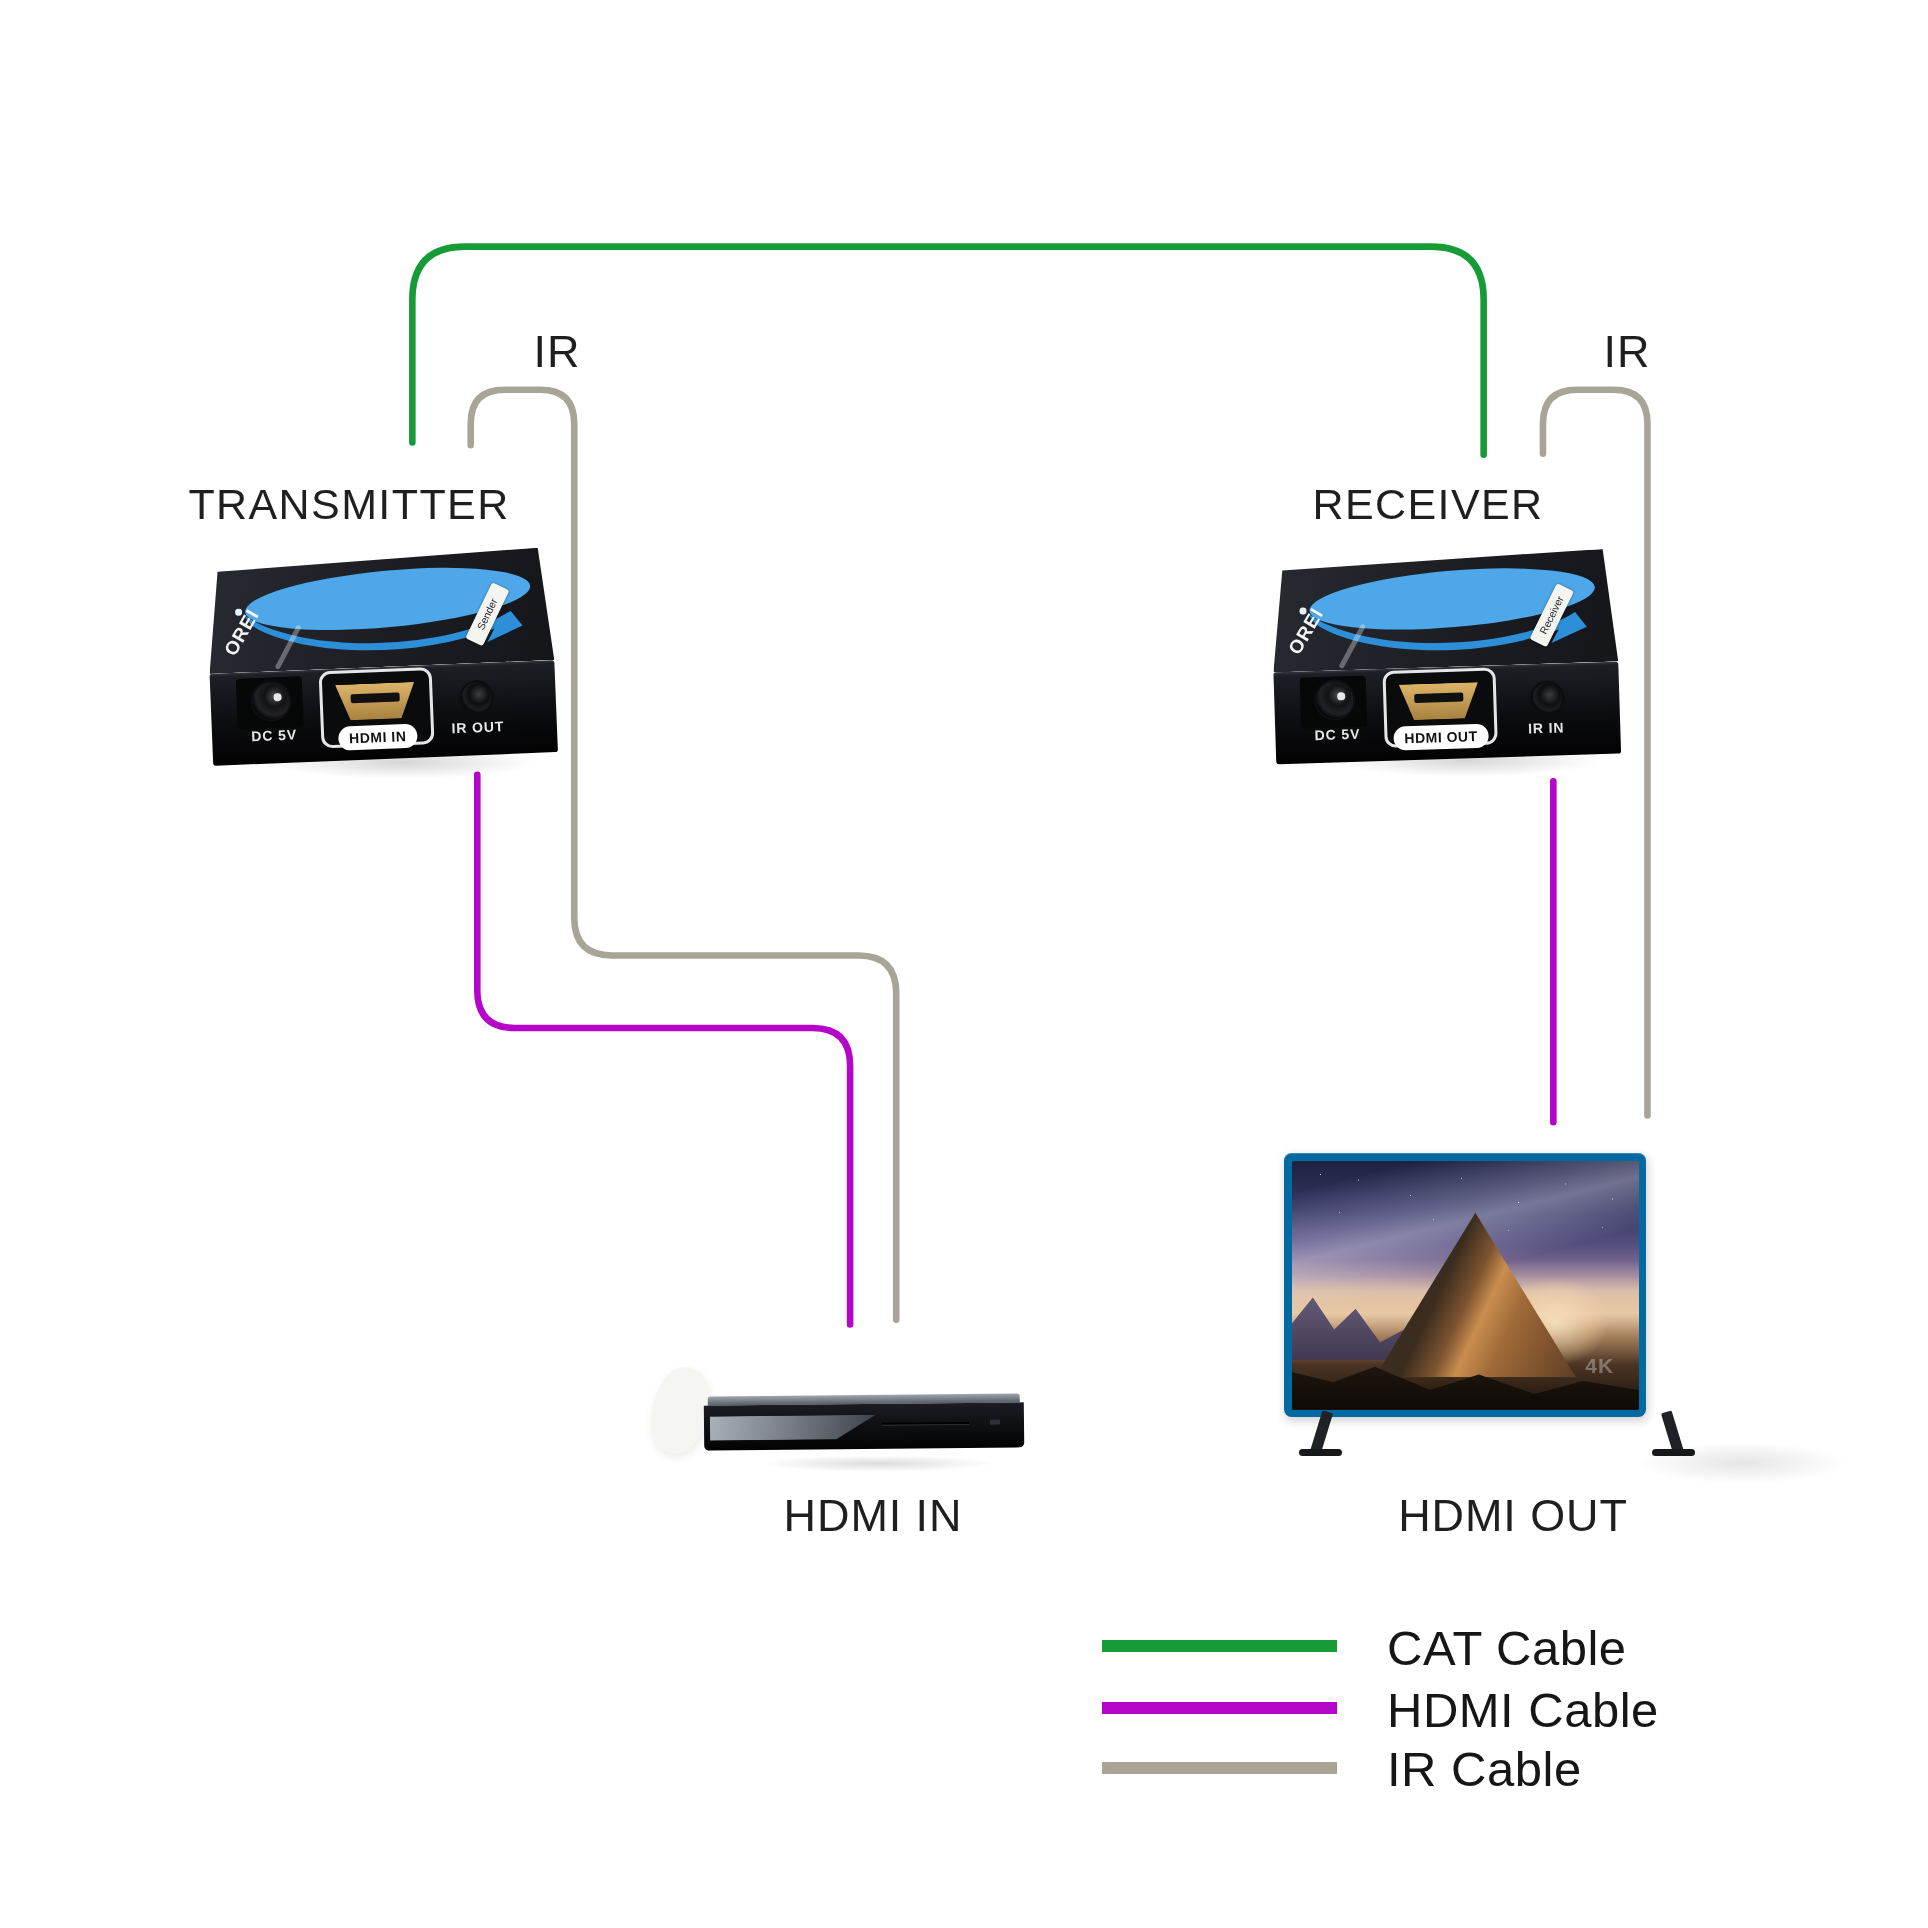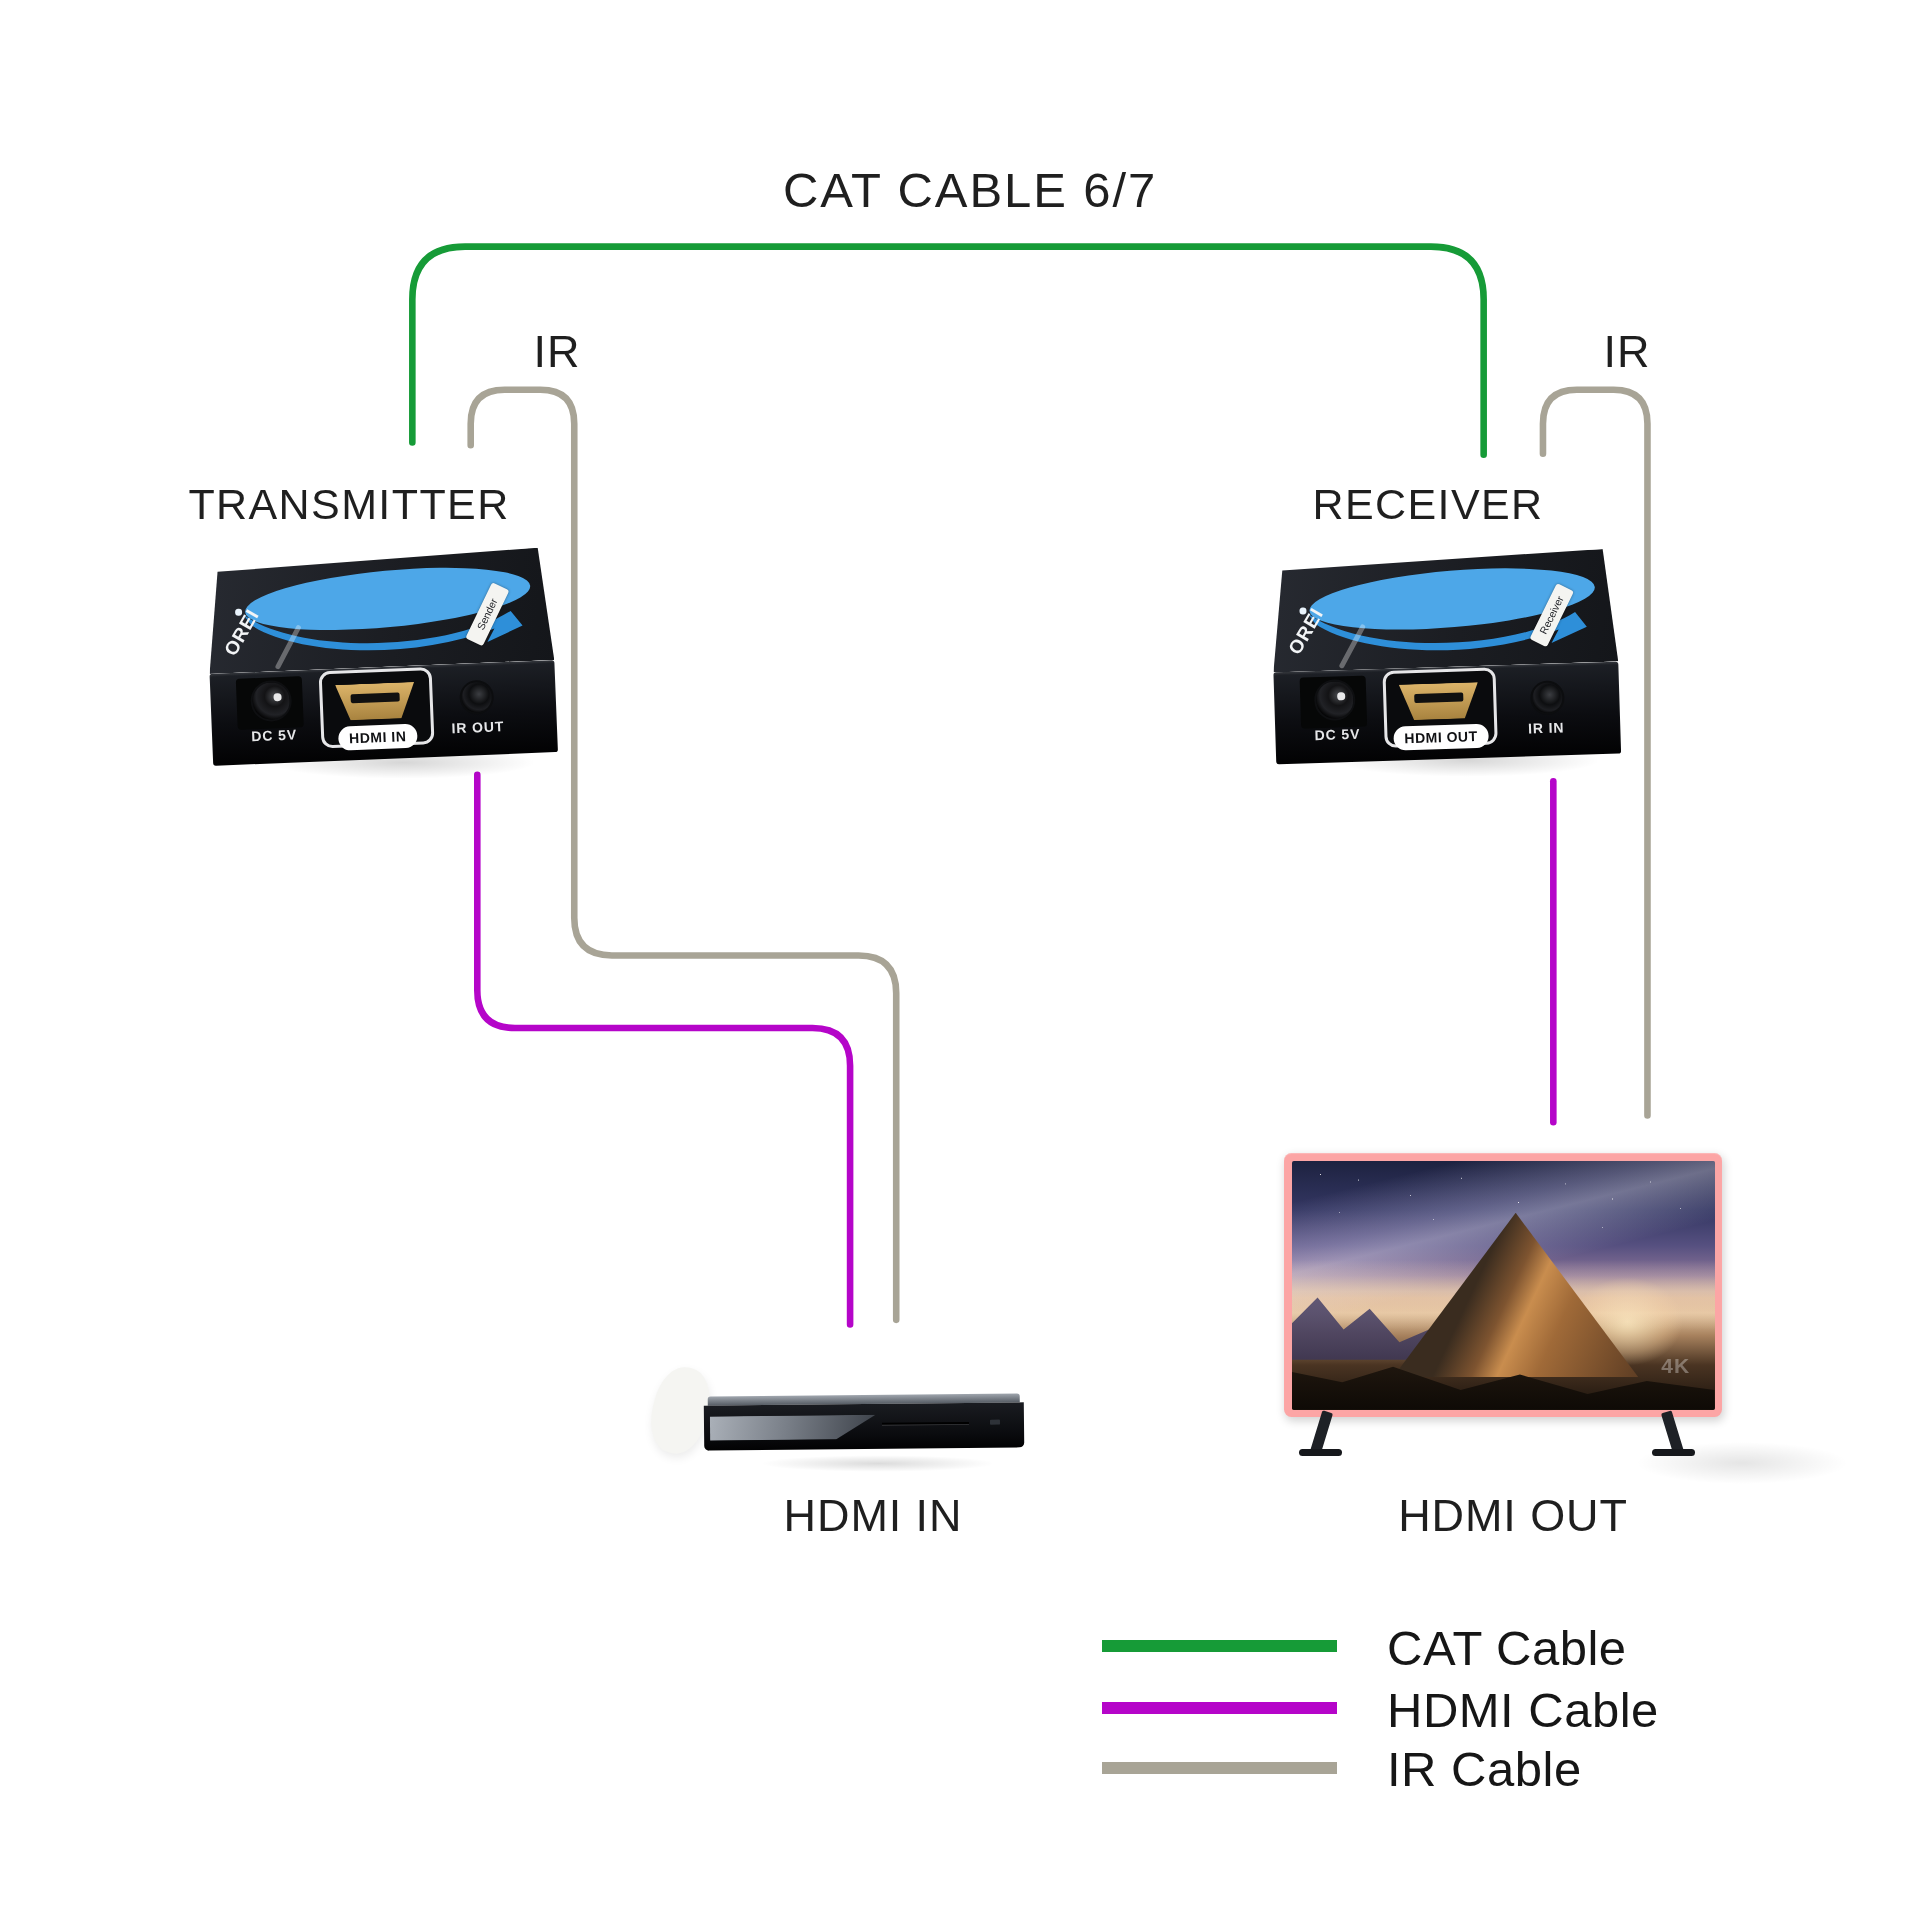--- a/index.html
+++ b/index.html
@@ -96,22 +96,22 @@
   }
   .dvd-tray{position:absolute;right:55px;top:19px;width:87px;height:2.8px;background:#000;
     box-shadow:0 0.9px 0 rgba(255,255,255,0.16);}
   .dvd-btn{position:absolute;right:24.5px;top:17px;width:9.4px;height:5.6px;background:#2e3238;border-radius:0.9px;}
   .dvd-shadow{position:absolute;left:716px;top:1452px;width:324px;height:22.6px;border-radius:50%;
     background:radial-gradient(closest-side, rgba(0,0,0,0.14), rgba(0,0,0,0) 72%);}
 
   
   .tv{position:absolute;left:1284px;top:1153px;width:426px;height:303px;}
   .tv-frame{
-    position:absolute;left:0;top:0;width:438px;height:264px;box-sizing:border-box;
-    background:#fca5a5;border-radius:7.5px;padding:7.5px;
+    position:absolute;left:0;top:0;width:362px;height:264px;box-sizing:border-box;
+    background:#0369a1;border-radius:7.5px;padding:7.5px;
     box-shadow:inset 0 0.9px 0.9px rgba(255,255,255,0.22), 1.9px 3.8px 9.4px rgba(0,0,0,0.18);
   }
   .tv-screen{position:relative;width:100%;height:100%;overflow:hidden;border-radius:1.9px;
     background:linear-gradient(180deg,#1d2240 0%,#343763 20%,#565080 34%,#8a7397 46%,#d9b394 55%,#e6c9a4 61%,#a8825e 70%,#4a3422 82%,#1a120c 100%);}
   .milkyway{position:absolute;left:-20%;top:-12%;width:150%;height:62%;transform:rotate(-14deg);
     background:linear-gradient(180deg, rgba(230,225,255,0) 10%, rgba(228,222,252,0.26) 42%, rgba(242,238,255,0.36) 55%, rgba(230,225,255,0) 88%);}
   .stars{position:absolute;left:28px;top:13px;width:1.9px;height:1.9px;background:#fff;opacity:0.85;
     box-shadow:38px 5.6px #fff,90px 21px rgba(255,255,255,.8),141px 3.8px rgba(255,255,255,.9),198px 28px #fff,
     245px 9.4px rgba(255,255,255,.7),292px 24.5px #fff,330px 7.5px rgba(255,255,255,.8),360px 34px rgba(255,255,255,.7),
     113px 45px rgba(255,255,255,.65),188px 56px rgba(255,255,255,.6),282px 53px rgba(255,255,255,.6),19px 38px rgba(255,255,255,.6);}
@@ -149,21 +149,20 @@
 <div class="canvas">
 
   <svg class="cables" viewBox="0 0 2048 2048">
     <path d="M 438 470 L 438 318 Q 438 262 494 262 L 1520 262 Q 1576 262 1576 318 L 1576 483" stroke="#169b37"></path>
     <path d="M 500 473 L 500 450 Q 500 414 536 414 L 574 414 Q 610 414 610 450 L 610 975 Q 610 1015 650 1015 L 912 1015 Q 952 1015 952 1055 L 952 1402" stroke="#a8a496"></path>
     <path d="M 507 823 L 507 1052 Q 507 1092 547 1092 L 863 1092 Q 903 1092 903 1132 L 903 1407" stroke="#b505c9"></path>
     <path d="M 1650 830 L 1650 1192" stroke="#b505c9"></path>
     <path d="M 1639 482 L 1639 450 Q 1639 414 1675 414 L 1714 414 Q 1750 414 1750 450 L 1750 1185" stroke="#a8a496"></path>
   </svg>
 
-  <div class="diagram-title">CAT CABLE 6/7</div>
   <div class="ir-label" style="left:521px;top:326px;">IR</div>
   <div class="ir-label" style="left:1591px;top:326px;">IR</div>
   <div class="dev-label" style="left:349px;top:480px;">TRANSMITTER</div>
   <div class="dev-label" style="left:1428px;top:480px;">RECEIVER</div>
 
   <div class="dev-shadow" style="left:218px;top:740px;"></div>
   <div class="device" style="left:209px;top:554px;">
     <div class="top-face">
       <svg class="swoosh-svg" viewBox="0 0 366 120">
         <ellipse cx="192" cy="48" rx="152" ry="30" fill="#4da7e8" transform="rotate(-3 192 48)"></ellipse>

